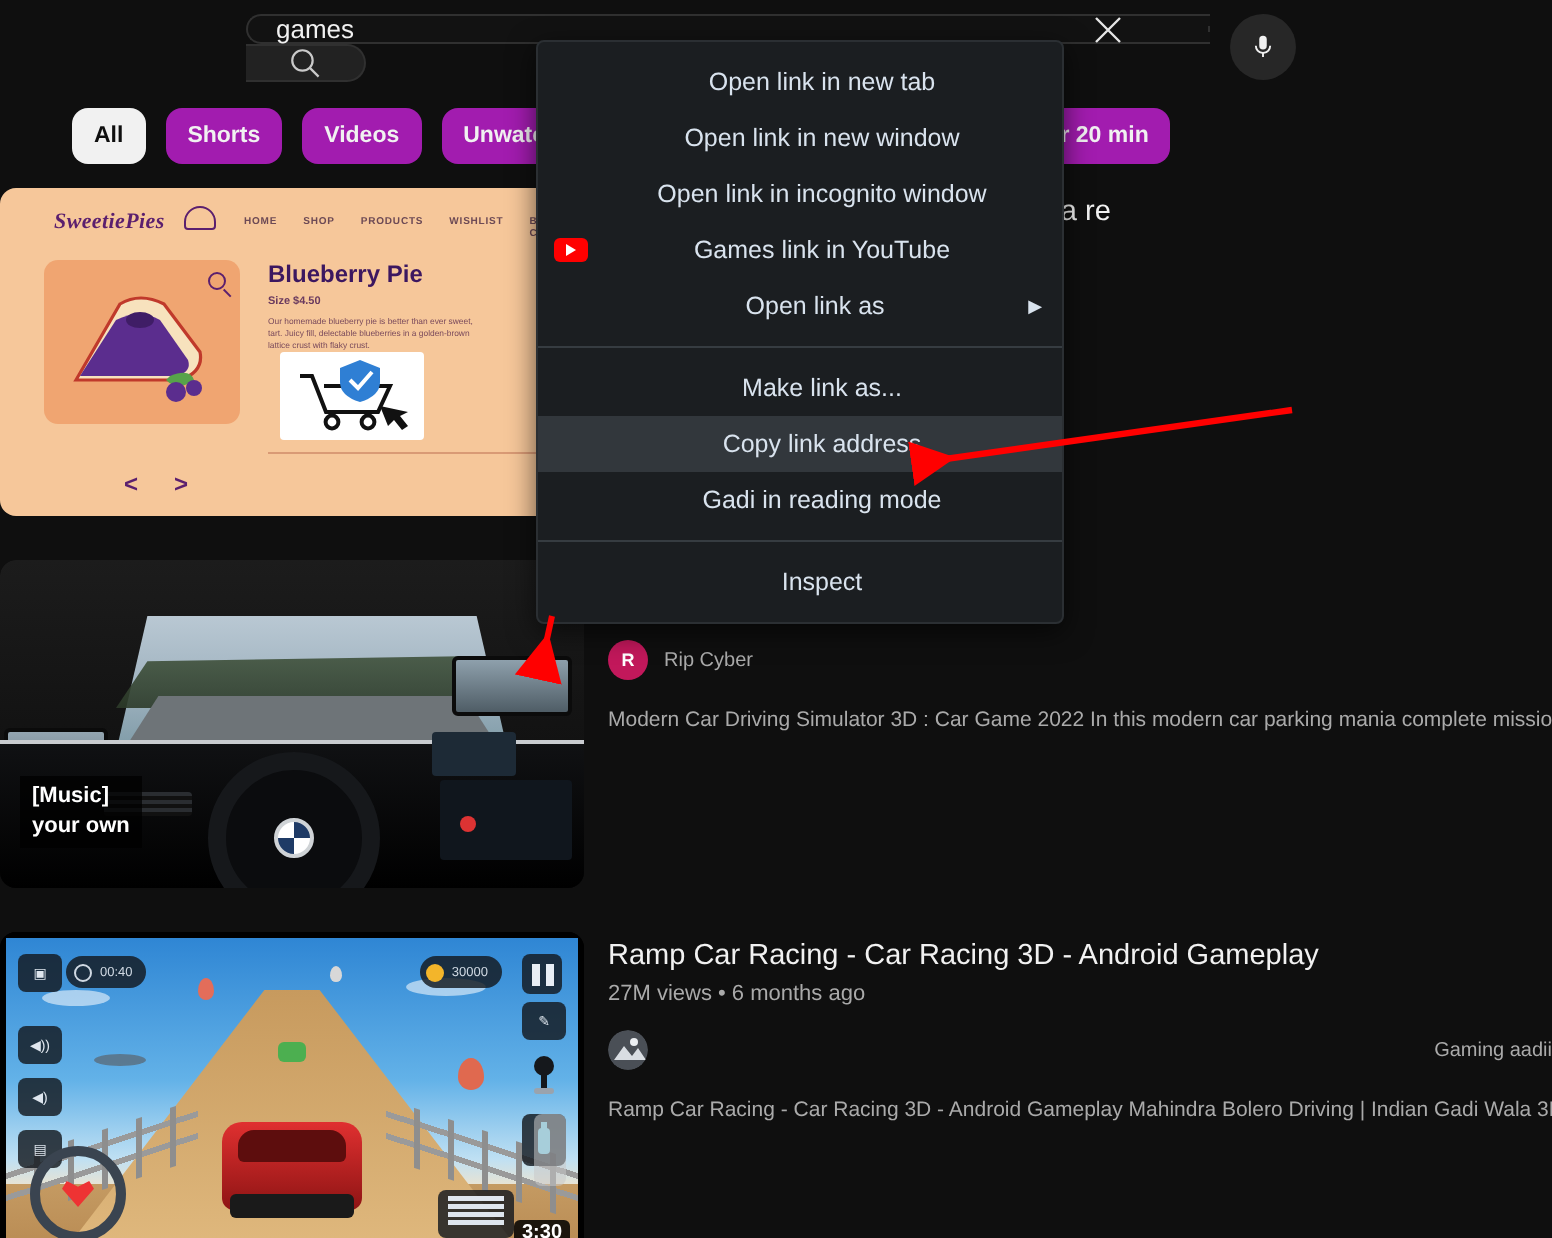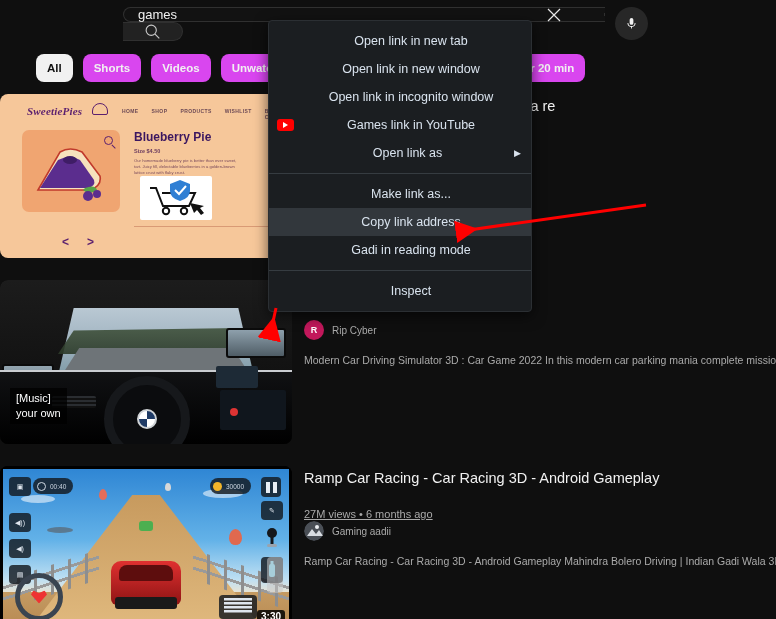--- a/index.html
+++ b/index.html
@@ -70,21 +70,21 @@
   
   .chips {
     position: absolute; left: 36px; top: 54px;
     height: 28px;
     display: flex; gap: 10px; align-items: center;
     white-space: nowrap;
   }
   .chip {
     height: 28px; padding: 0 11px;
     border-radius: 8px;
-    background: #d946ef;
+    background: #a21caf;
     color: #f1f1f1;
     font-size: 11.5px; font-weight: bold;
     display: flex; align-items: center;
     cursor: pointer;
   }
   .chip.active { background: #f1f1f1; color: #0f0f0f; }
 
   
   .results { position: absolute; left: 0; top: 94px; width: 776px; }
 
@@ -167,21 +167,21 @@
   .vid-thumb {
     width: 292px; height: 164px; border-radius: 8px;
     overflow: hidden; position: relative; background: #000;
   }
   .vid-title {
     color: #f1f1f1; font-size: 14.5px; line-height: 20px;
     font-weight: normal;
     white-space: nowrap; overflow: hidden;
   }
   .vid-meta {
-    color: #aaaaaa; font-size: 11px; margin-top: 20px; text-decoration: underline;
+    color: #aaaaaa; font-size: 11px; margin-top: 3px;
   }
   .vid-channel {
     display: flex; align-items: center; gap: 8px; margin-top: 18px;
   }
   .ch-avatar {
     width: 20px; height: 20px; border-radius: 50%;
     display: flex; align-items: center; justify-content: center;
     font-size: 9px; color: #fff; font-weight: bold;
     overflow: hidden; flex: 0 0 20px;
   }
@@ -251,21 +251,21 @@
   }
   .t2-vents {
     position: absolute; left: 52px; bottom: 36px; width: 44px; height: 12px;
     background: repeating-linear-gradient(#2a2d31 0 2px, #111 2px 4px);
     border-radius: 2px;
   }
   .t2-caption {
     position: absolute; left: 10px; bottom: 20px;
     background: rgba(0,0,0,.72);
     color: #fff; font-size: 11px; line-height: 15px;
-    padding: 3px 6px; font-weight: normal;
+    padding: 3px 6px; font-weight: bold;
   }
 
   
   .t3 { position: absolute; inset: 0; background: #000; }
   .t3-inner {
     position: absolute; left: 3px; top: 3px; right: 3px; bottom: 3px;
     overflow: hidden;
     background: linear-gradient(#2f86d4 0%, #63b2e8 45%, #bfe0f3 70%, #e7e3d4 78%, #c49a62 78%, #b88a52 100%);
   }
   .t3-ramp {
@@ -569,21 +569,21 @@
             </div>
             <div class="t3-ui" style="right:6px;bottom:34px;width:16px;height:36px;background:rgba(200,200,200,.55);"></div>
           </div>
           <div class="dur-badge">3:30</div>
         </div>
       </div>
     </div>
     <div class="info-col">
       <div class="vid-title">Ramp Car Racing - Car Racing 3D - Android Gameplay</div>
       <div class="vid-meta">27M views • 6 months ago</div>
-      <div class="vid-channel" style="margin-top:1px;">
+      <div class="vid-channel" style="margin-top:12px;justify-content:space-between;">
         <span class="ch-avatar" id="av2">
           <svg width="20" height="20" viewBox="0 0 20 20">
               <circle cx="10" cy="10" r="10" fill="#4a4f56"></circle>
               <path d="M3 15 l5 -7 l4 5 l3 -4 l4 6 z" fill="#d9dde2"></path>
               <circle cx="13" cy="6" r="2" fill="#eceff2"></circle>
             </svg>
         </span>
         <span class="ch-name">Gaming aadii</span>
       </div>
       <div class="vid-desc">Ramp Car Racing - Car Racing 3D - Android Gameplay Mahindra Bolero Driving | Indian Gadi Wala 3D Ga</div>

